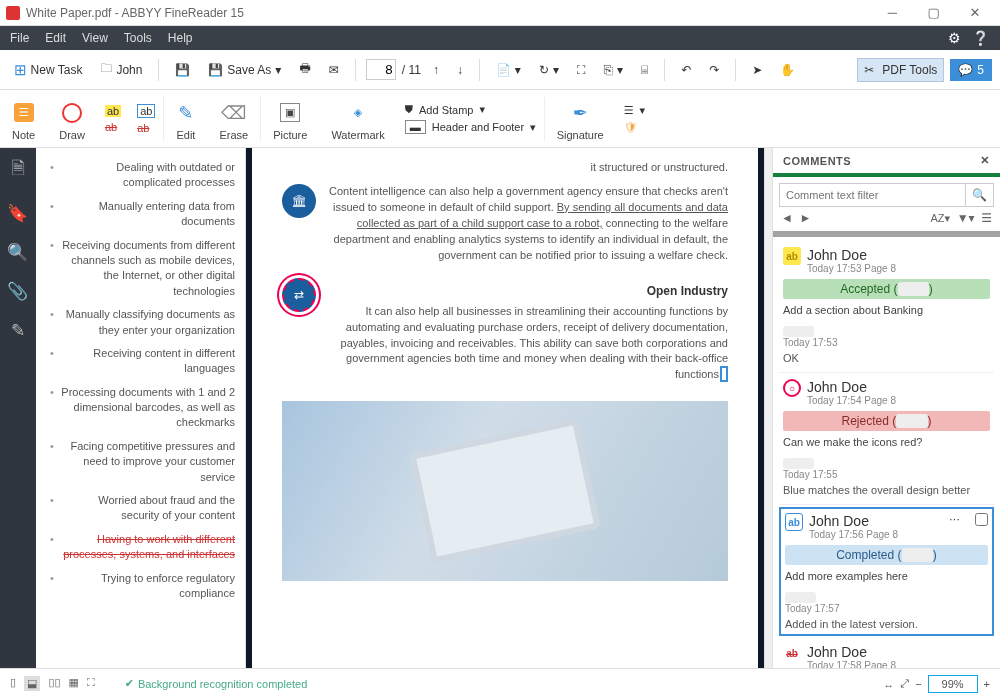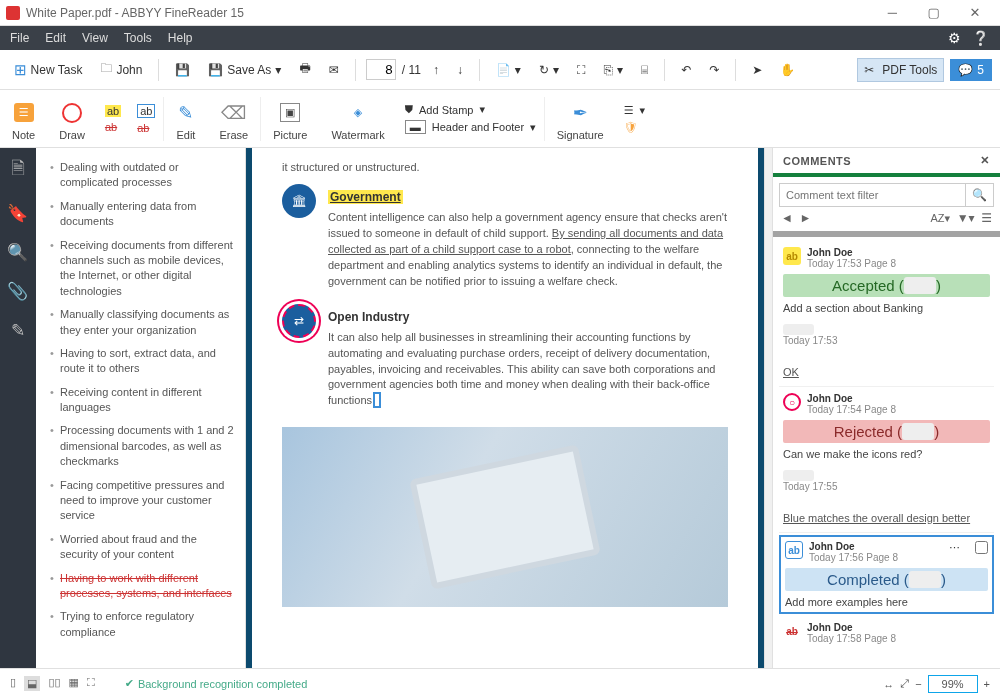--- a/index.html
+++ b/index.html
@@ -22,21 +22,21 @@
 .ribbon .ric { height:32px; display:flex; align-items:center; justify-content:center;}
 .ribbon .sep { width:1px; height:44px; background:#eee;}
 .ribbon .dual { padding:0 8px; display:flex; flex-direction:column; gap:4px; justify-content:center; height:100%;}
 .ribbon .dual-row { display:flex; align-items:center; gap:6px; font-size:11px;}
 .hl-y { background:#ffe84d; padding:0 2px;}
 .hl-b { border:1.5px solid #3b8ed8; padding:0 2px;}
 .strike { text-decoration:line-through; color:#c33;}
 .main { display:flex; height:calc(698px - 26px - 24px - 40px - 58px - 30px); }
 .leftbar { width:36px; background:#2f3640; display:flex; flex-direction:column; align-items:center; padding-top:8px; gap:18px; color:#bbb;}
 .leftbar div { font-size:17px; cursor:pointer;}
-.docarea { flex:1; display:flex; background:#0c4a6e; overflow:hidden;}
+.docarea { flex:1; display:flex; background:#0f172a; overflow:hidden;text-align:right;}
 .outline { width:210px; background:#fff; border-right:1px solid #e0e0e0; padding:8px 10px 8px 14px; font-size:11px; line-height:1.4; color:#555; overflow:hidden;}
 .outline ul { list-style:none; }
 .outline li { padding:4px 0 4px 10px; position:relative;}
 .outline li::before { content:"•"; position:absolute; left:0; top:4px; color:#999;}
 .outline li.struck { color:#c33; text-decoration:line-through;}
 .page { flex:1; background:#fff; margin:0 6px; padding:12px 30px; overflow:hidden; position:relative;}
 .page h4 { font-size:12px; font-weight:bold; margin:6px 0;}
 .gov { background:#ffe84d; padding:0 2px; text-decoration:underline;}
 .page p { font-size:11px; color:#555; line-height:1.45; margin-bottom:8px;}
 .il-icon { width:34px; height:34px; border-radius:50%; display:inline-flex; align-items:center; justify-content:center; vertical-align:middle; margin-right:8px;}
@@ -53,30 +53,30 @@
 .cfilter .mag { padding:4px 6px; border-left:1px solid #ccc; color:#666;}
 .cfilter .row2 { display:flex; justify-content:space-between; align-items:center; padding:4px 2px 0; color:#666;}
 .cfilter .sort { font-size:11px;}
 .comments-list { flex:1; overflow:hidden; padding:4px 6px;}
 .comment { border-bottom:1px solid #f0f0f0; padding:6px 4px 8px; font-size:11px;}
 .comment.sel { border:2px solid #3b8ed8; padding:4px; margin:2px 0;}
 .chead { display:flex; align-items:flex-start; gap:6px;}
 .cicon { width:18px; height:18px; border-radius:3px; display:flex; align-items:center; justify-content:center; font-size:10px; font-weight:bold;}
 .cicon.y { background:#ffe84d; color:#b58900;}
 .cicon.r { border:2px solid #e05; border-radius:50%; color:#e05;}
-.cauth { font-weight:bold; font-size:10px;}
+.cauth { font-weight:normal; font-size:14px;}
 .cmeta { color:#888; font-size:10px;}
-.cstatus { margin:5px 0; padding:3px 0; text-align:center; font-size:15px; border-radius:2px;}
+.cstatus { margin:5px 0; padding:3px 0; text-align:center; font-size:12px; border-radius:2px;}
 .cstatus.acc { background:#b8e0b8; color:#246824;}
 .cstatus.rej { background:#f2b8b8; color:#8a2a2a;}
 .cstatus.comp { background:#cde3f4; color:#2a5a8a;}
 .ctext { color:#444; margin-top:3px;}
 .creply { margin-top:6px; padding-top:4px;}
 .creply .rauth { color:#aaa; font-size:10px;}
-.creply .rtext { color:#555; margin-top:20px;text-decoration:underline;}
+.creply .rtext { color:#555; margin-top:4px;}
 .blurred { color:#ccc; background:#eee; border-radius:3px; display:inline-block; padding:0 14px;}
 .statusbar { height:30px; background:#fff; border-top:1px solid #e0e0e0; display:flex; align-items:center; padding:0 10px; gap:10px; font-size:11px; color:#555;}
 .statusbar .icons { display:flex; gap:8px; color:#666;}
 .statusbar .rec { display:flex; align-items:center; gap:4px; color:#4a8; margin-left:20px;}
 .statusbar .right { margin-left:auto; display:flex; align-items:center; gap:6px;}
 .zoom-in { width:50px; border:1px solid #0ea5e9; padding:2px 4px; text-align:center;}
 .scroll-ph { width:8px; background:#f0f0f0; border-left:1px solid #e0e0e0;}
 </style>
 </head>
 <body>
@@ -258,36 +258,34 @@
     <div>✎</div>
   </div>
 
   <div class="docarea">
     <div class="outline">
       <ul id="outline-list">
           <li>Dealing with outdated or complicated processes</li>
           <li>Manually entering data from documents</li>
           <li>Receiving documents from different channels such as mobile devices, the Internet, or other digital technologies</li>
           <li>Manually classifying documents as they enter your organization</li>
-          <li>Having to sort, extract data, and route it to others</li>
           <li>Receiving content in different languages</li>
           <li>Processing documents with 1 and 2 dimensional barcodes, as well as checkmarks</li>
           <li>Facing competitive pressures and need to improve your customer service</li>
           <li>Worried about fraud and the security of your content</li>
           <li class="struck">Having to work with different processes, systems, and interfaces</li>
           <li>Trying to enforce regulatory compliance</li>
         </ul>
     </div>
 
     <div class="page">
       <p>it structured or unstructured.</p>
       <div style="display:flex;align-items:flex-start;gap:4px;margin-top:8px;">
         <span class="il-icon ic-gov">🏛</span>
         <div style="flex:1">
-          <h4><span class="gov">Government</span></h4>
           <p><span>Content intelligence can also help a government agency ensure that checks aren't issued to someone in default of child support. </span><span class="und">By sending all documents and data collected as part of a child support case to a robot,</span><span> connecting to the welfare department and enabling analytics systems to identify an individual in default, the government can be notified prior to issuing a welfare check.</span></p>
         </div>
       </div>
       <div style="display:flex;align-items:flex-start;gap:4px;margin-top:6px;">
         <span class="il-icon ic-cross">⇄</span>
         <div style="flex:1">
           <h4>Open Industry</h4>
           <p><span>It can also help all businesses in streamlining their accounting functions by automating and evaluating purchase orders, receipt of delivery documentation, payables, invoicing and receivables. This ability can save both corporations and government agencies both time and money when dealing with their back-office functions.</span><span style="border:2px solid #3b8ed8;padding:0 2px;margin-left:-2px;"> </span></p>
         </div>
       </div>
@@ -353,20 +351,25 @@
 
       <div class="comment sel">
         <div class="chead"><span class="cicon" style="color:#3b8ed8;border:1.5px solid #3b8ed8;">ab</span>
           <div style="flex:1">
               <div class="cauth">John Doe</div>
               <div class="cmeta">Today 17:56  Page 8</div>
             </div>
           <span>⋯</span>&nbsp;<input type="checkbox" style=""></div>
         <div class="cstatus comp"><span>Completed (</span><span class="blurred">&nbsp;</span>)</div>
         <div class="ctext">Add more examples here</div>
+        <div class="creply">
+            <div class="rauth"><span class="blurred">&nbsp;</span></div>
+            <div class="cmeta">Today 17:57</div>
+            <div class="rtext">Added in the latest version.</div>
+          </div>
       </div>
 
       <div class="comment" style="border-bottom:none;">
         <div class="chead">
             <span class="cicon" style="color:#c33;">
               <span class="strike">ab</span>
             </span>
           <div>
               <div class="cauth">John Doe</div>
               <div class="cmeta">Today 17:58  Page 8</div>

